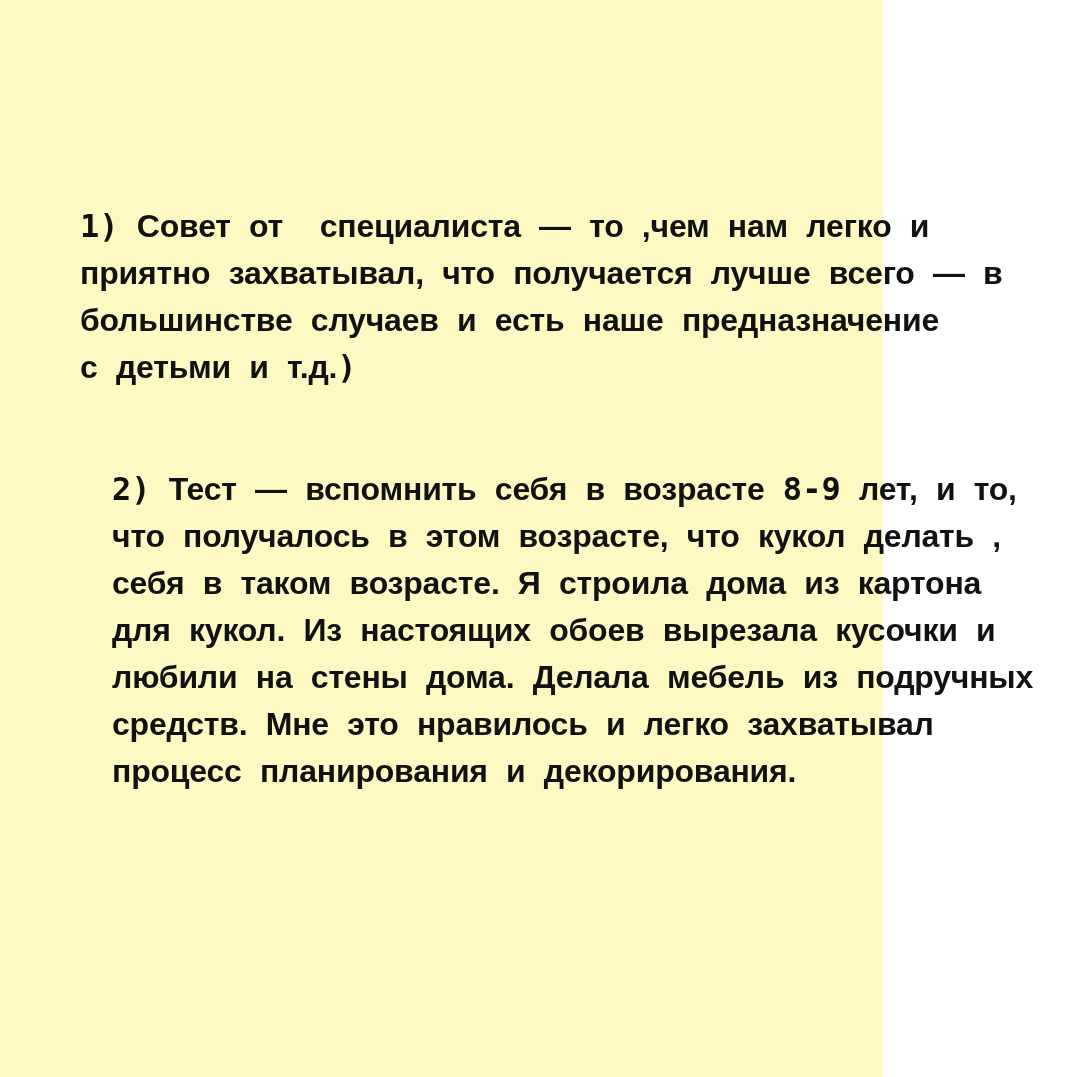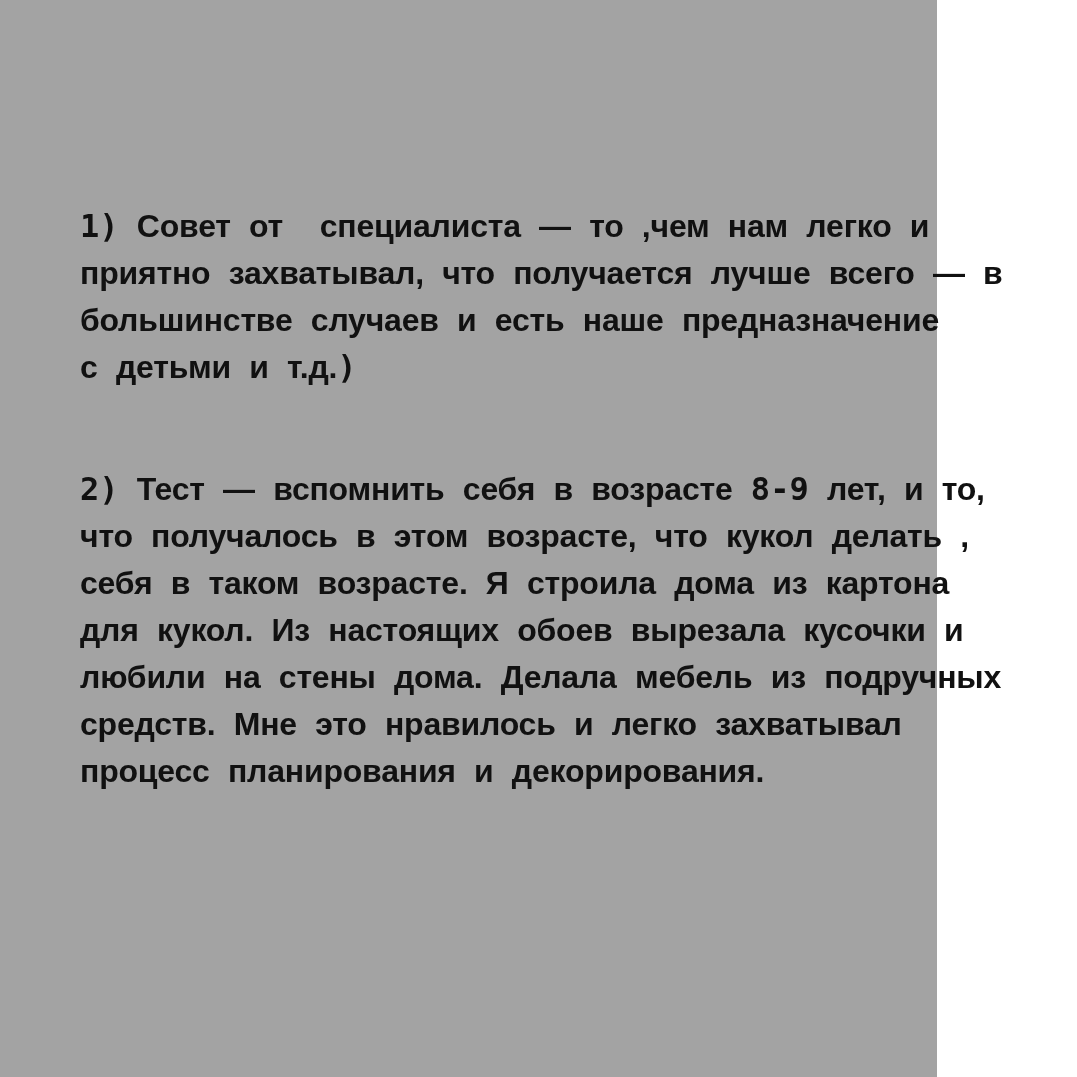--- a/index.html
+++ b/index.html
@@ -7,42 +7,44 @@
     padding: 0;
   }
   body {
     width: 1077px;
     height: 1077px;
     background: #ffffff;
     overflow: hidden;
   }
   .page {
     position: relative;
-    width: 937px;
+    width: 858px;
     height: 1077px;
-    background: #a3a3a3;
+    background: #fef9c3;
+    padding-left: 25px;
   }
   .content {
     position: absolute;
     top: 203px;
     left: 80px;
     right: 40px;
     font-family: "Liberation Sans", sans-serif;
     font-weight: 700;
     font-size: 32px;
     line-height: 47px;
     color: #111111;
     word-spacing: 0.30em;
     letter-spacing: -0.2px;
   }
   .paragraph {
     margin: 0;
   }
   .paragraph + .paragraph {
     margin-top: 75px;
+    margin-left: 32px;
   }
   .line {
     white-space: pre;
   }
   .num {
     font-family: "DejaVu Sans Mono", monospace;
     font-weight: 700;
     letter-spacing: 0;
   }
 </style>

